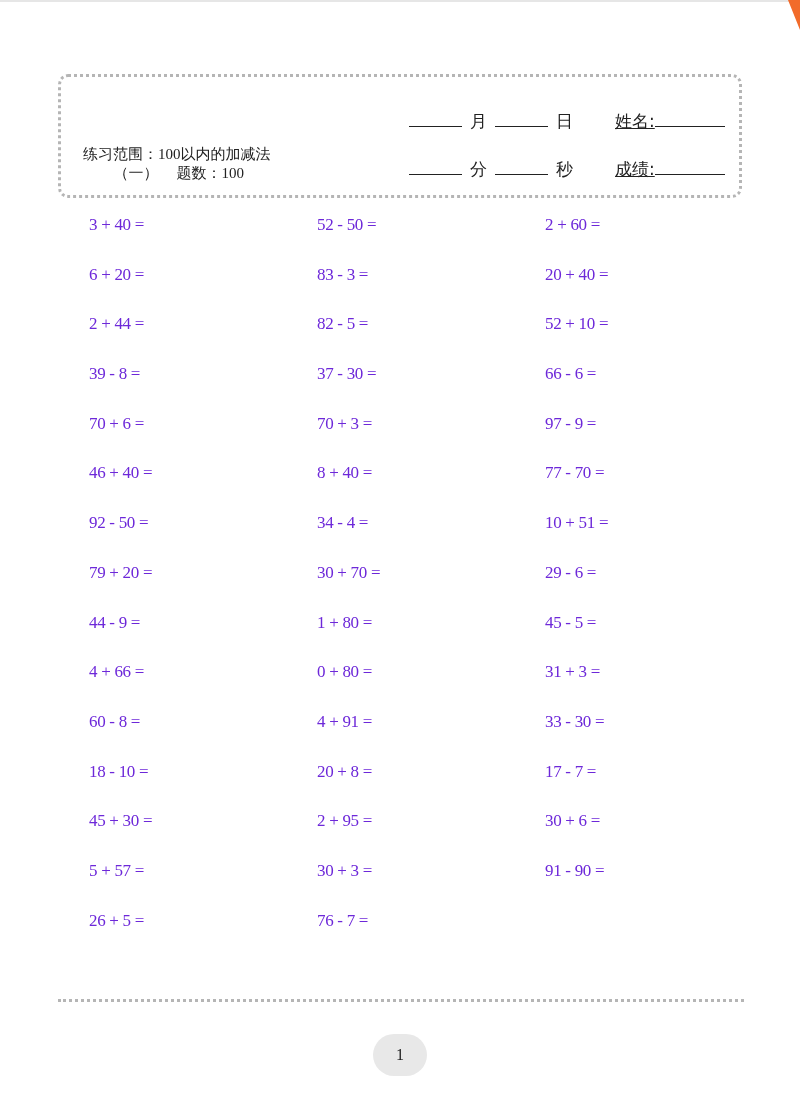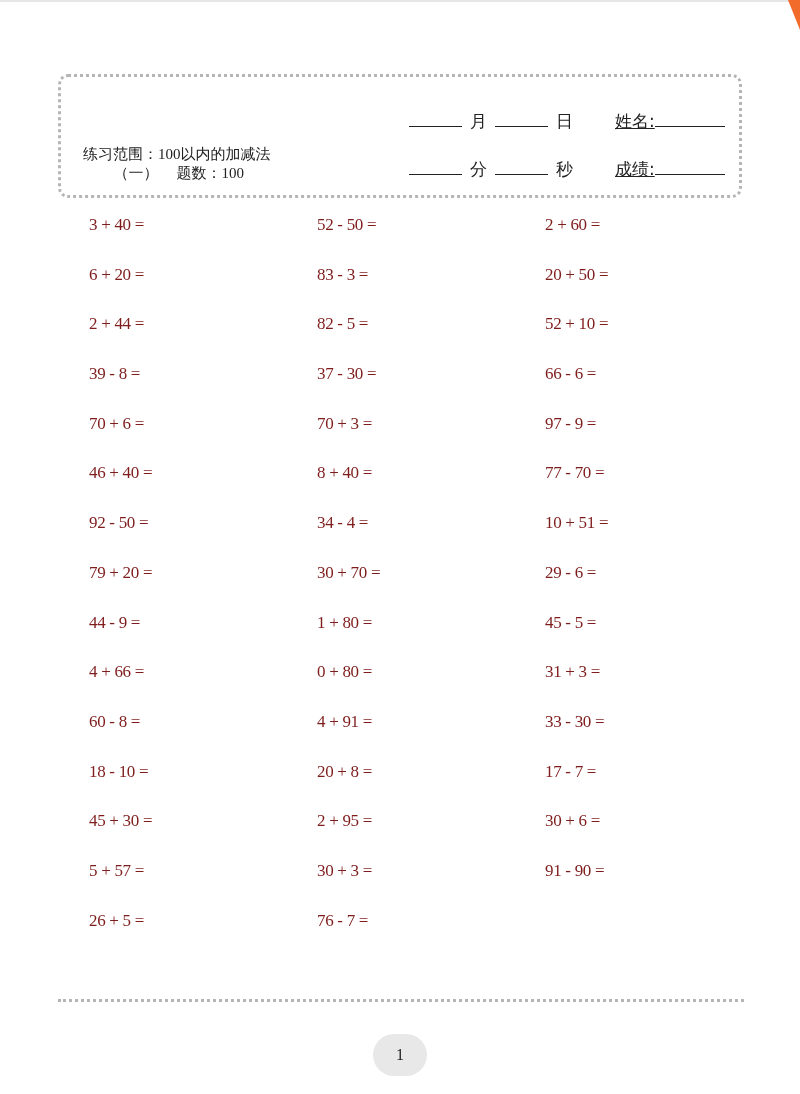--- a/index.html
+++ b/index.html
@@ -21,21 +21,21 @@
     .field-row { display: flex; align-items: flex-end; height: 30px; margin-bottom: 18px; }
     .blank { display: inline-block; border-bottom: 1.6px solid #222; height: 1px; margin-bottom: 6px; }
     .blank.short { width: 53px; }
     .blank.long { width: 70px; }
     .unit { margin: 0 8px; }
     .label-gap { margin-left: 34px; text-decoration: underline; }
     .problems {
       position: absolute; left: 89px; top: 213px; width: 660px;
       display: grid; grid-template-columns: 228px 228px 204px; grid-auto-rows: 49.7px;
     }
-    .problem { font-size: 17px; line-height: 24px; letter-spacing: -0.3px; color: #7f1d1d; }
+    .problem { font-size: 17px; line-height: 24px; letter-spacing: -0.3px; color: #6d28d9; }
     .footer-rule { position: absolute; left: 58px; top: 999px; width: 686px; border-top: 3px dotted #b5b5b5; }
     .page-pill {
       position: absolute; left: 373px; top: 1034px; width: 54px; height: 42px;
       border-radius: 21px; background: #e8e8e8; text-align: center; line-height: 42px;
       font-size: 16px; color: #222;
     }
   </style>
 </head>
 <body>
 
@@ -72,21 +72,21 @@
     </div>
   </div>
 </div>
 
 <div class="problems">
   <div class="problem">3 + 40 =</div>
   <div class="problem">52 - 50 =</div>
   <div class="problem">2 + 60 =</div>
   <div class="problem">6 + 20 =</div>
   <div class="problem">83 - 3 =</div>
-  <div class="problem">20 + 50 =</div>
+  <div class="problem">20 + 40 =</div>
   <div class="problem">2 + 44 =</div>
   <div class="problem">82 - 5 =</div>
   <div class="problem">52 + 10 =</div>
   <div class="problem">39 - 8 =</div>
   <div class="problem">37 - 30 =</div>
   <div class="problem">66 - 6 =</div>
   <div class="problem">70 + 6 =</div>
   <div class="problem">70 + 3 =</div>
   <div class="problem">97 - 9 =</div>
   <div class="problem">46 + 40 =</div>

